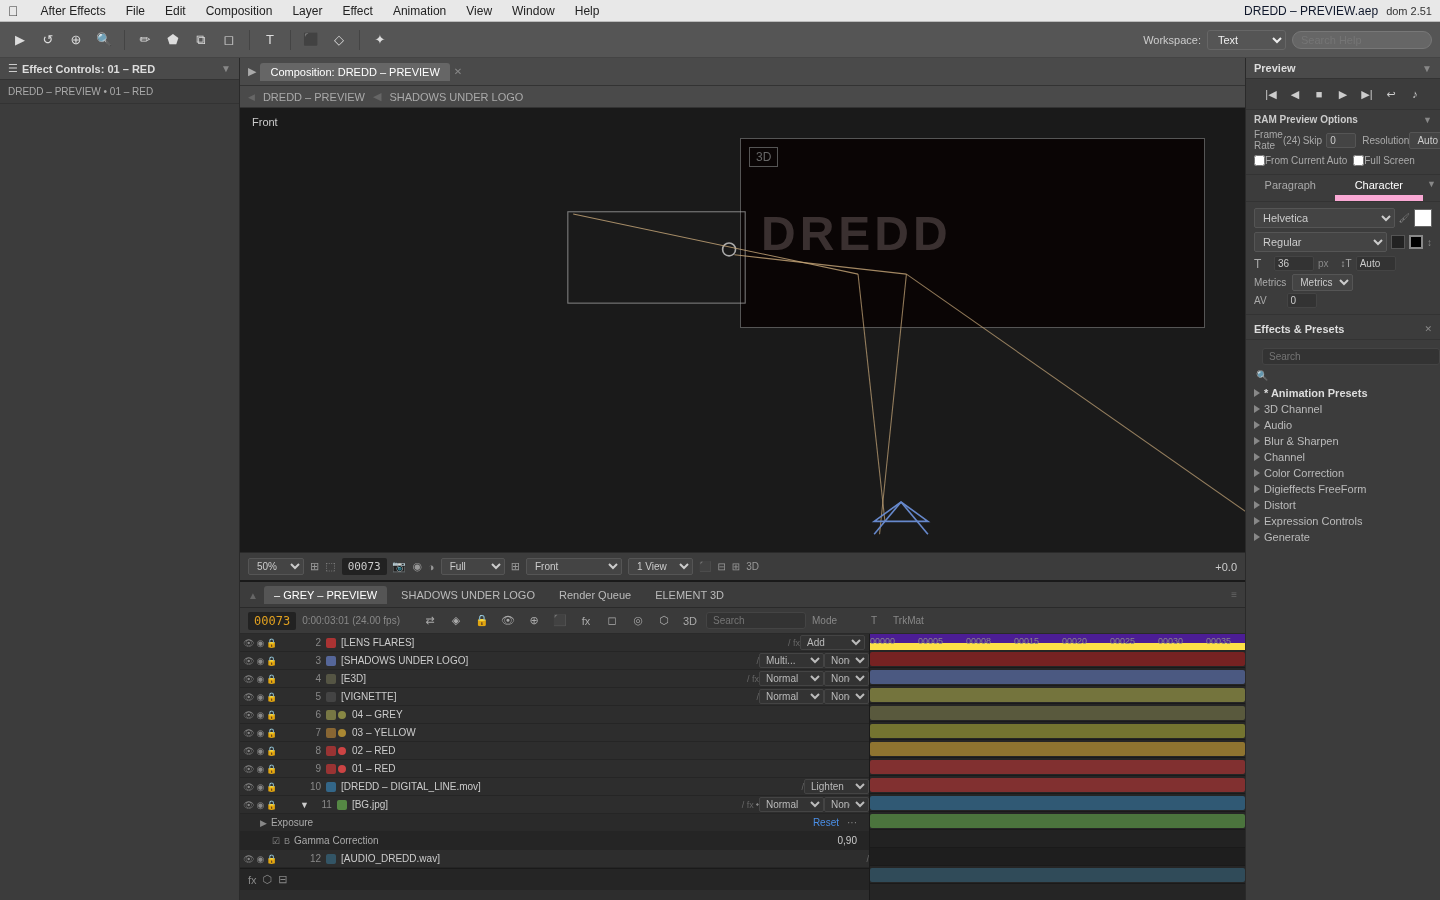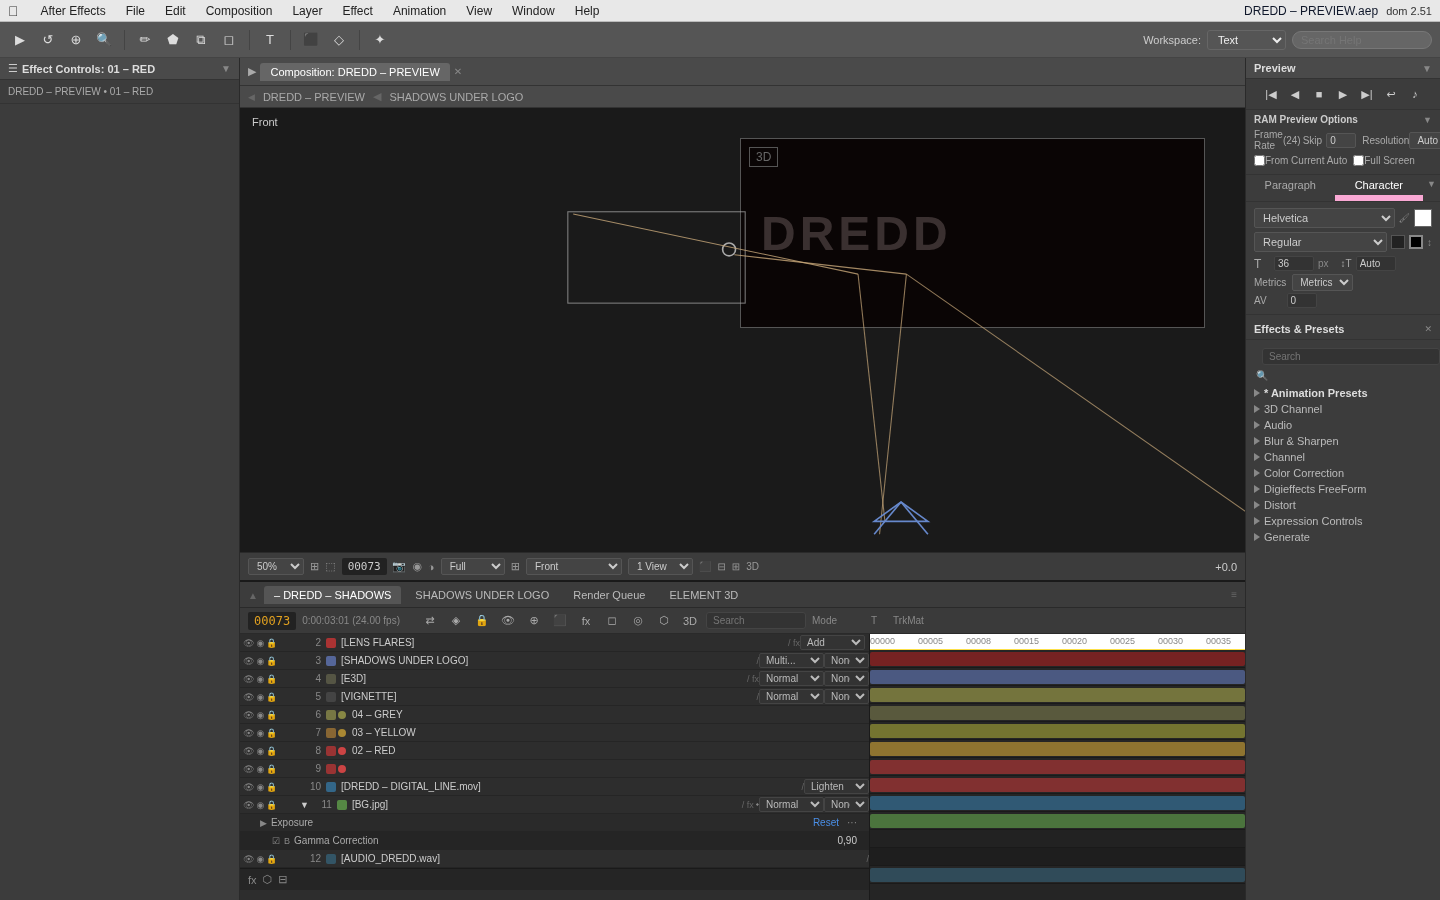--- a/index.html
+++ b/index.html
@@ -66,21 +66,21 @@
     #layers-list { flex: 1; overflow-y: auto; }
     .layer-row { height: 18px; display: flex; align-items: center; border-bottom: 1px solid #252525; cursor: pointer; }
     .layer-col { padding: 0 3px; white-space: nowrap; overflow: hidden; }
     .lc-icons { width: 60px; display: flex; align-items: center; gap: 2px; }
     .lc-num { width: 24px; text-align: right; font-size: 10px; color: #888; }
     .lc-name { flex: 1; font-size: 10px; color: #ccc; }
     .mode-select { background: #333; border: 1px solid #444; color: #bbb; font-size: 10px; padding: 0 2px; border-radius: 2px; width: 65px; }
     .trk-select { background: #333; border: 1px solid #444; color: #bbb; font-size: 10px; padding: 0 2px; border-radius: 2px; width: 45px; }
 
     #keyframe-area { flex: 1; background: #252525; overflow: hidden; position: relative; }
-    #time-ruler { height: 16px; background: #ffffff; border-bottom: 1px solid #fde047; position: relative; display: flex; align-items: center; }
+    #time-ruler { height: 16px; background: #4c1d95; border-bottom: 7px solid #fde047; position: relative; display: flex; align-items: center; }
     .time-mark { position: absolute; top: 0; font-size: 9px; color: #888; padding-top: 2px; }
     #track-rows { position: relative; }
     .track-bar { height: 18px; border-bottom: 1px solid #1a1a1a; position: relative; }
     .bar-fill { position: absolute; height: 14px; top: 2px; border-radius: 2px; opacity: 0.8; }
 
     
     #right-panel { width: 195px; background: #3c3c3c; border-left: 1px solid #2a2a2a; display: flex; flex-direction: column; overflow: hidden; }
     #preview-header { background: #4a4a4a; padding: 4px 8px; display: flex; align-items: center; gap: 4px; border-bottom: 1px solid #333; }
     .panel-title-txt { color: #ddd; font-size: 11px; font-weight: bold; }
     #preview-controls { display: flex; align-items: center; justify-content: center; gap: 4px; padding: 6px 4px; border-bottom: 1px solid #333; }
@@ -273,21 +273,21 @@
       <span style="font-size:10px;color:#999;">⊟</span>
       <span style="font-size:10px;color:#999;">⊞</span>
       <span style="font-size:10px;color:#999;">3D</span>
       <span style="margin-left:auto;color:#ccc;font-size:11px;">+0.0</span>
     </div>
 
     <div id="timeline-area">
 
       <div id="timeline-tabs">
         <div class="tl-tab" style="width:12px;padding:0;"><span style="font-size:10px;color:#666;">▲</span></div>
-        <div class="tl-tab active">– DREDD – SHADOWS</div>
+        <div class="tl-tab active">– GREY – PREVIEW</div>
         <div class="tl-tab">SHADOWS UNDER LOGO</div>
         <div class="tl-tab">Render Queue</div>
         <div class="tl-tab">ELEMENT 3D</div>
         <span style="margin-left:auto;font-size:10px;color:#666;">≡</span>
       </div>
 
       <div id="tl-header-controls">
         <span class="tl-timecode">00073</span>
         <span class="tl-fps">0:00:03:01 (24.00 fps)</span>
         <span style="margin-left:8px;"></span>
@@ -415,20 +415,21 @@
 
             <div class="layer-row" style="background:#2d2d2d;">
               <div class="lc-icons layer-col">
                 <span style="font-size:9px;color:#888;">👁</span>
                 <span style="font-size:9px;color:#888;">◉</span>
                 <span style="font-size:9px;color:#888;">🔒</span>
               </div>
               <div class="lc-num layer-col">9</div>
               <div style="background:#993333;width:10px;height:10px;border-radius:2px;margin:0 2px;"></div>
               <div style="width:8px;height:8px;border-radius:50%;background:#cc4444;margin-right:3px;"></div>
+              <div class="lc-name layer-col">01 – RED</div>
             </div>
 
             <div class="layer-row" style="background:#2d2d2d;">
               <div class="lc-icons layer-col">
                 <span style="font-size:9px;color:#888;">👁</span>
                 <span style="font-size:9px;color:#888;">◉</span>
                 <span style="font-size:9px;color:#888;">🔒</span>
               </div>
               <div class="lc-num layer-col">10</div>
               <div style="background:#336688;width:10px;height:10px;border-radius:2px;margin:0 2px;"></div>

